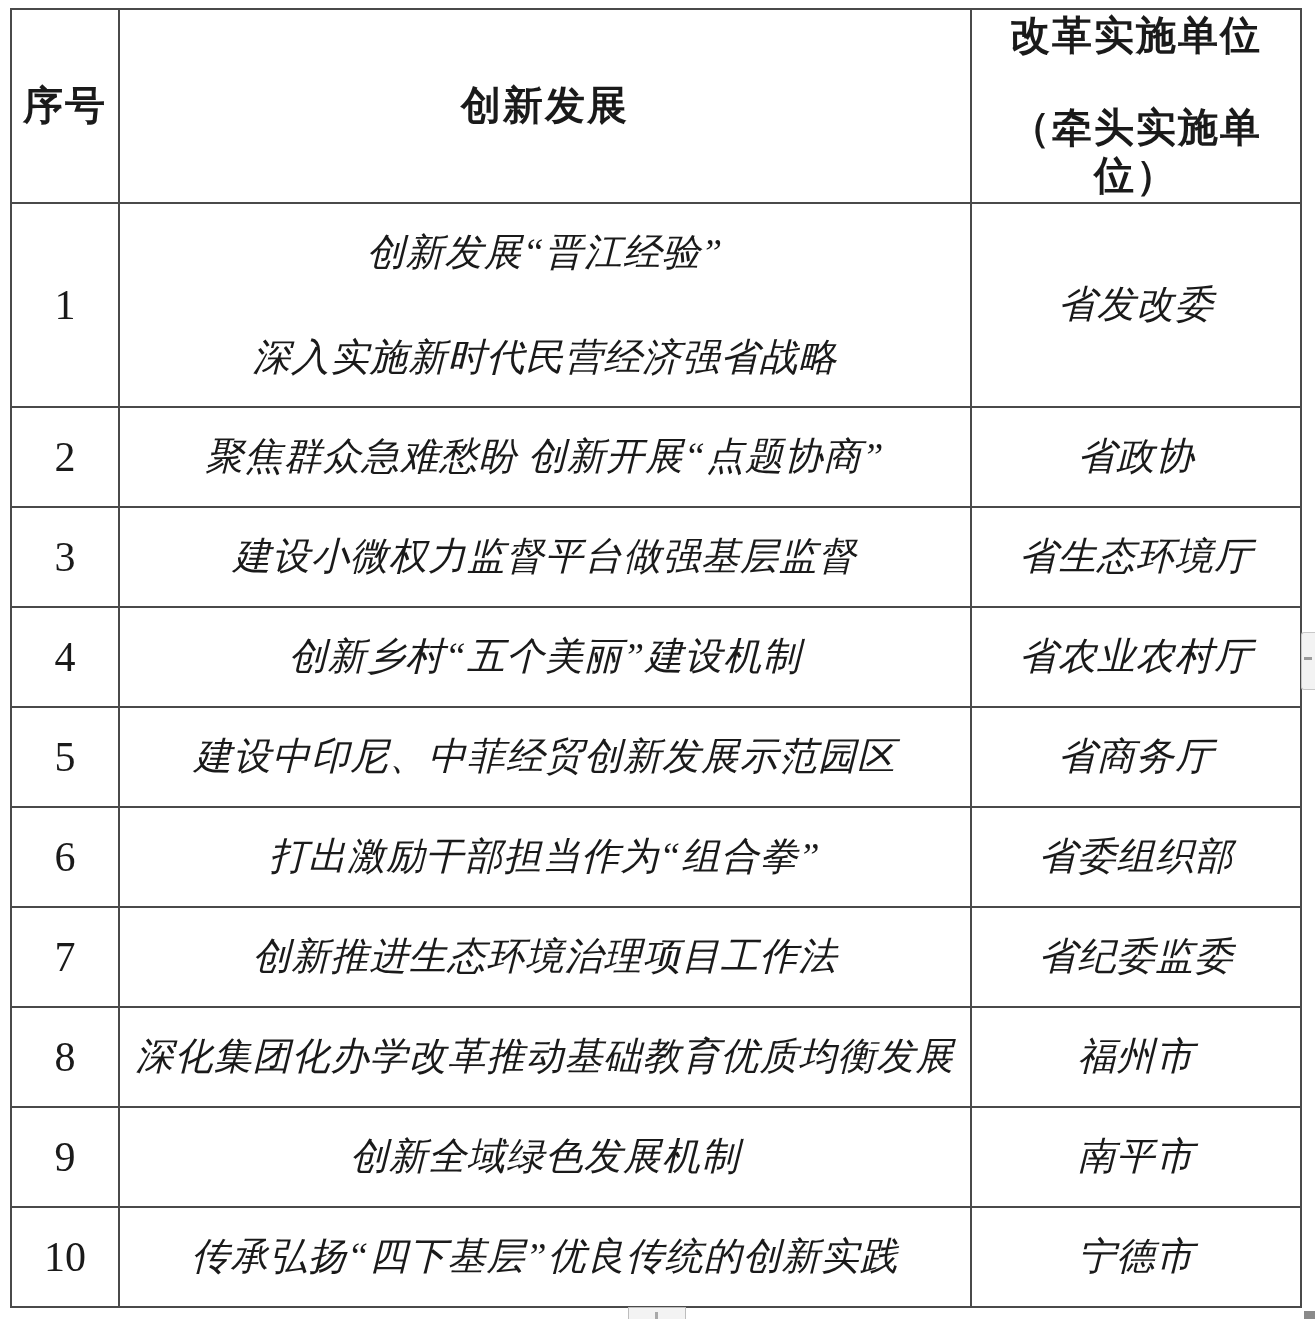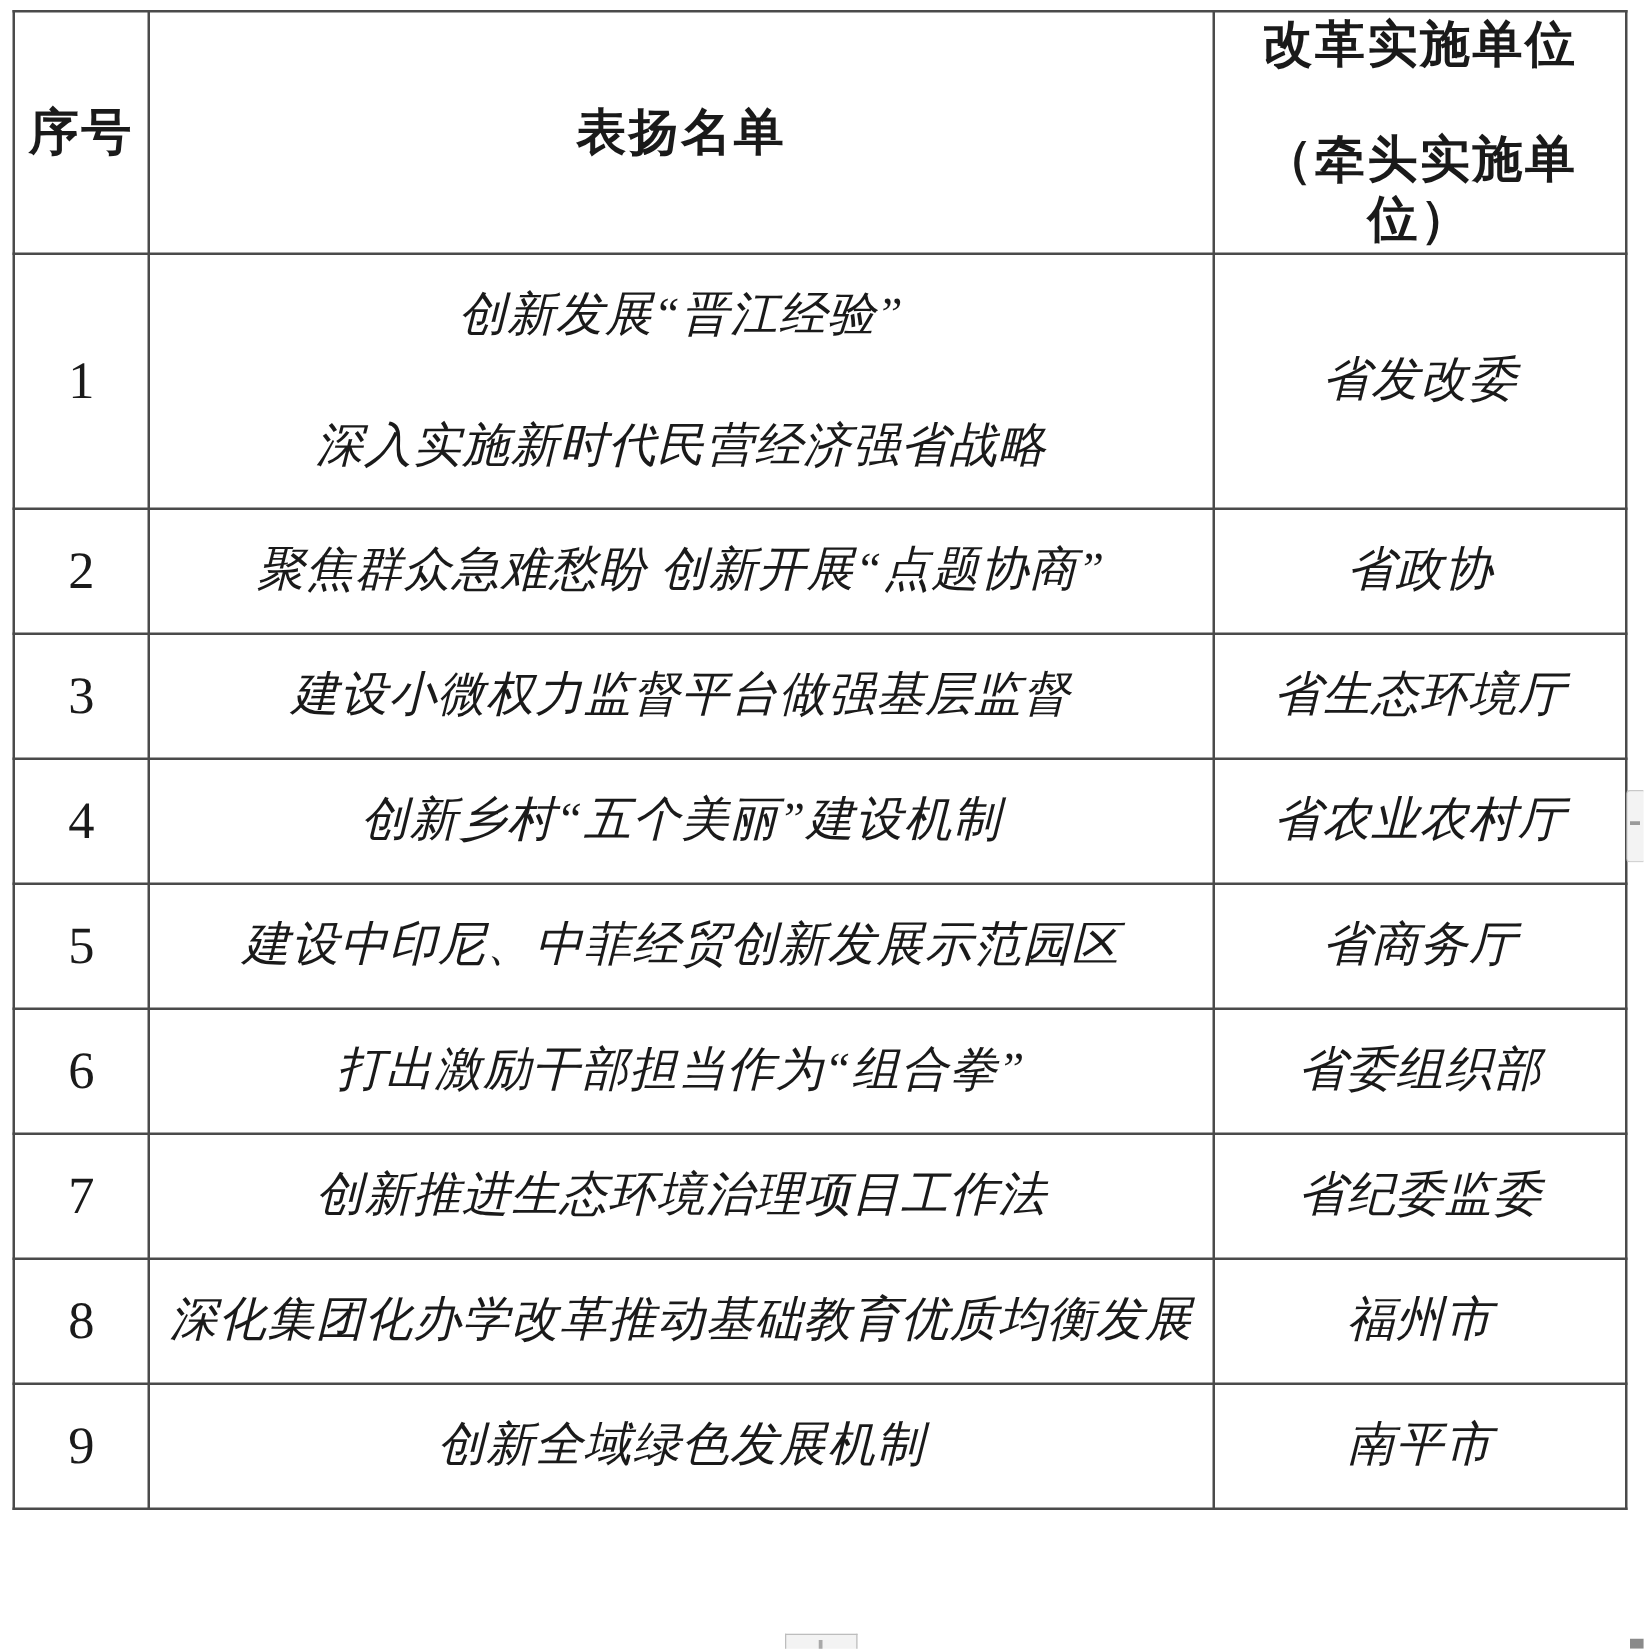--- a/index.html
+++ b/index.html
@@ -121,21 +121,21 @@
         <col class="c-name">
         <col class="c-unit">
     </colgroup>
 
     <tbody>
         <tr class="header-row">
       <th>
         <div class="hdr-text">序号</div>
       </th>
       <th>
-        <div class="hdr-text">表扬名单</div>
+        <div class="hdr-text">创新发展</div>
       </th>
       <th>
         <div class="hdr-text">改革实施单位</div>
         <div class="hdr-text hdr-line2">（牵头实施单位）</div>
       </th>
     </tr>
 
     <tr class="row-tall">
       <td class="cell-no">1</td>
       <td class="cell-name">
@@ -202,20 +202,27 @@
     </tr>
 
     <tr class="row-normal">
       <td class="cell-no">9</td>
       <td class="cell-name">
         <div class="name-line">创新全域绿色发展机制</div>
       </td>
       <td class="cell-unit">南平市</td>
     </tr>
 
+    <tr class="row-normal">
+      <td class="cell-no">10</td>
+      <td class="cell-name">
+        <div class="name-line">传承弘扬“四下基层”优良传统的创新实践</div>
+      </td>
+      <td class="cell-unit">宁德市</td>
+    </tr>
 
   </tbody>
     </table>
 
   <div class="v-scroll-fragment">
     <div class="dash"></div>
   </div>
 
   <div class="h-scroll-fragment">
     <div class="tick"></div>

